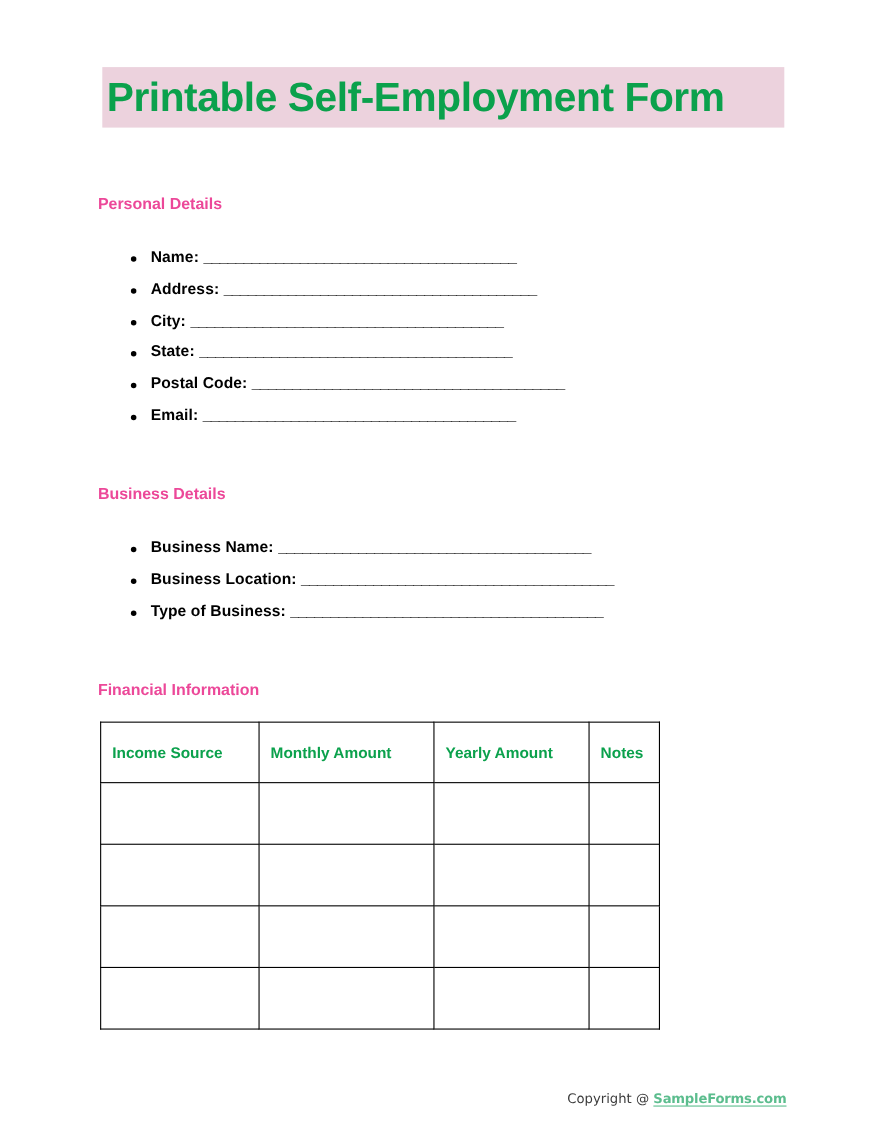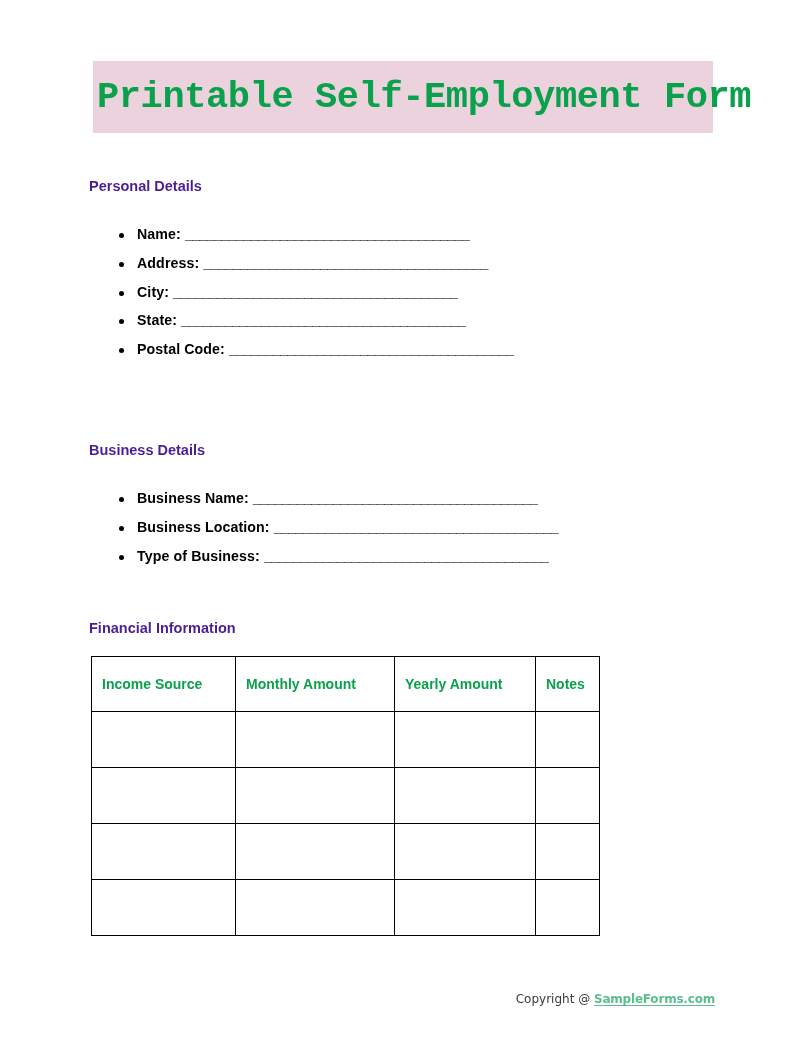--- a/index.html
+++ b/index.html
@@ -23,44 +23,43 @@
     background: #ffffff;
     box-sizing: border-box;
   }
 
   
   .title-banner {
     position: absolute;
     left: 93px;
     top: 61px;
     width: 620px;
-    height: 72px;
+    height: 55px;
     background: #ecd2dd;
     display: flex;
     align-items: center;
     box-sizing: border-box;
-    font-family: Liberation Mono, monospace;
   }
   .title-text {
     font-size: 37px;
     font-weight: bold;
     color: #0ba14c;
     letter-spacing: -0.4px;
     line-height: 1;
     padding-left: 4px;
     white-space: nowrap;
   }
 
   
   .section-heading {
     position: absolute;
     left: 89px;
     font-size: 14.5px;
     font-weight: bold;
-    color: #4c1d95;
+    color: #ec4899;
     line-height: 1;
     white-space: nowrap;
   }
   #heading-personal { top: 179px; }
   #heading-business { top: 443px; }
   #heading-financial { top: 621px; }
 
   
   .bullet-list {
     position: absolute;
@@ -160,20 +159,21 @@
   </div>
 
   <div class="section-heading" id="heading-personal">Personal Details</div>
 
   <ul class="bullet-list" id="list-personal">
       <li class="bullet-item"><span class="bullet-label">Name: </span><span class="bullet-rule">_______________________________________</span></li>
       <li class="bullet-item"><span class="bullet-label">Address: </span><span class="bullet-rule">_______________________________________</span></li>
       <li class="bullet-item"><span class="bullet-label">City: </span><span class="bullet-rule">_______________________________________</span></li>
       <li class="bullet-item"><span class="bullet-label"> State: </span><span class="bullet-rule">_______________________________________</span></li>
       <li class="bullet-item"><span class="bullet-label">Postal Code: </span><span class="bullet-rule">_______________________________________</span></li>
+      <li class="bullet-item"><span class="bullet-label">Email: </span><span class="bullet-rule">_______________________________________</span></li>
     </ul>
 
   <div class="section-heading" id="heading-business">Business Details</div>
 
   <ul class="bullet-list" id="list-business">
       <li class="bullet-item"><span class="bullet-label">Business Name: </span><span class="bullet-rule">_______________________________________</span></li>
       <li class="bullet-item"><span class="bullet-label">Business Location: </span><span class="bullet-rule">_______________________________________</span></li>
       <li class="bullet-item"><span class="bullet-label"> Type of Business: </span><span class="bullet-rule">_______________________________________</span></li>
     </ul>
 

